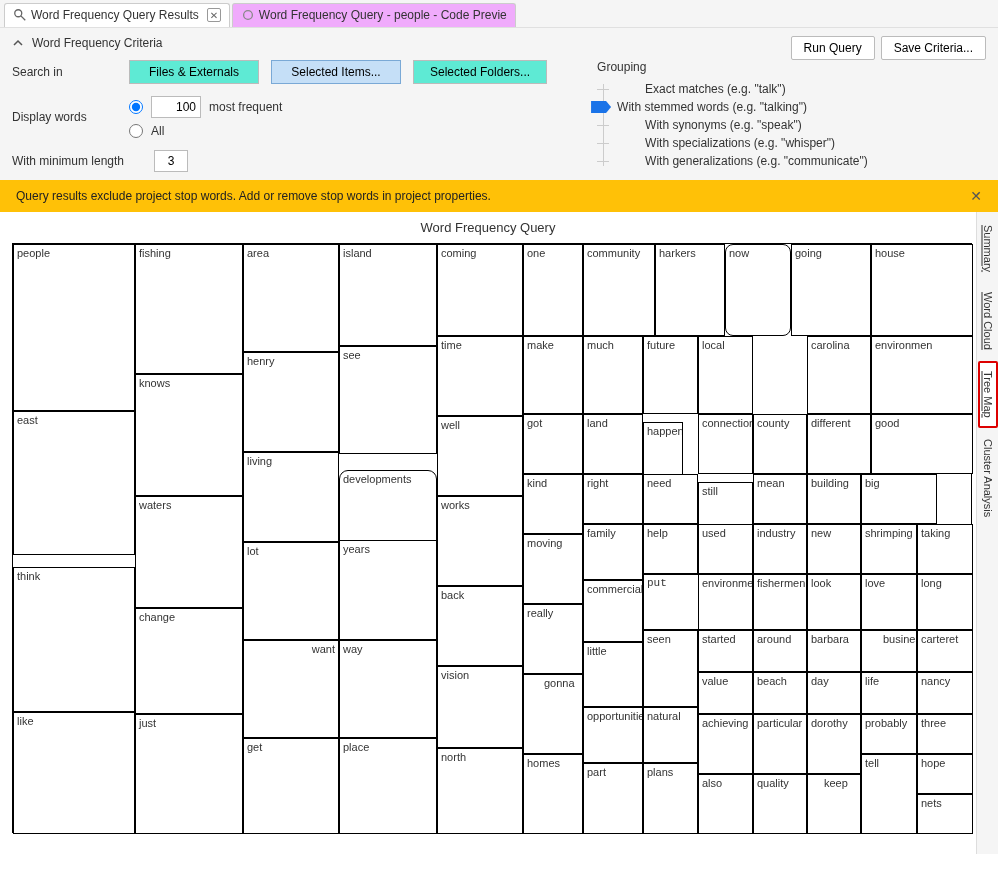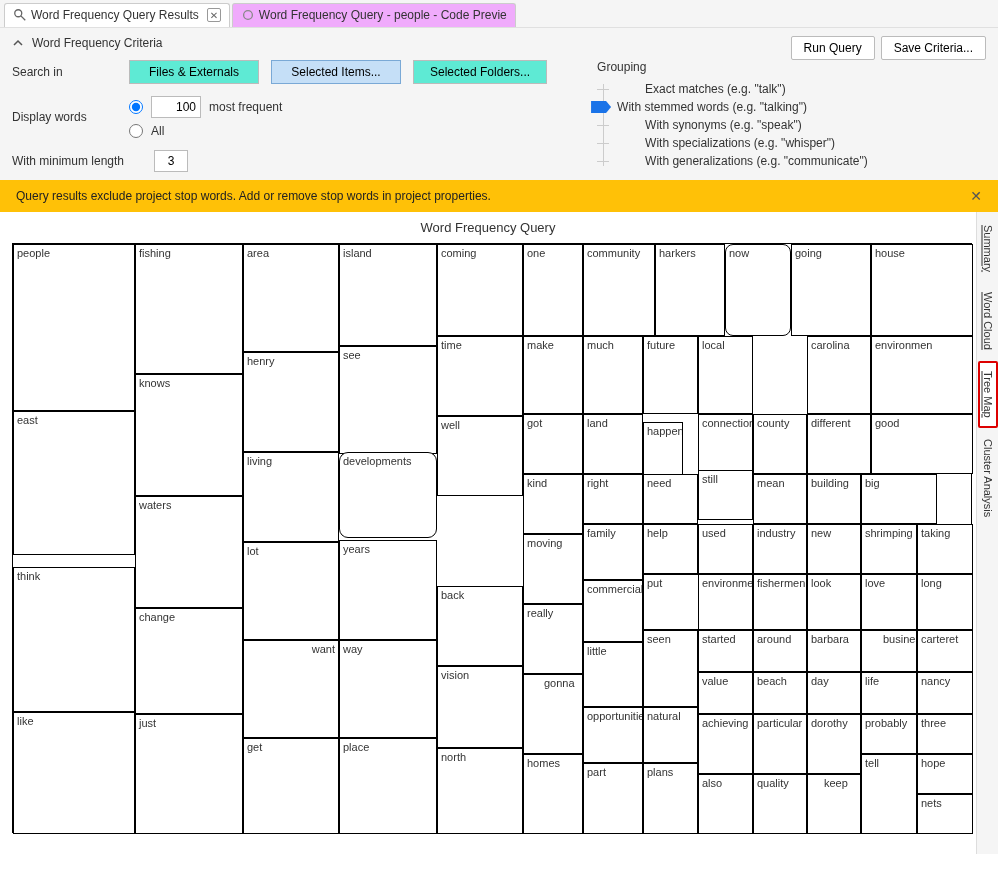--- a/index.html
+++ b/index.html
@@ -154,27 +154,28 @@
         <div class="cell" style="left: 122px; top: 364px; width: 108px; height: 106px;">change</div>
         <div class="cell" style="left: 122px; top: 470px; width: 108px; height: 120px;">just</div>
         <div class="cell" style="left: 230px; top: 0px; width: 96px; height: 108px;">area</div>
         <div class="cell" style="left: 230px; top: 108px; width: 96px; height: 100px;">henry</div>
         <div class="cell" style="left: 230px; top: 208px; width: 96px; height: 90px;">living</div>
         <div class="cell" style="left: 230px; top: 298px; width: 96px; height: 98px;">lot</div>
         <div class="cell" style="left: 230px; top: 396px; width: 96px; height: 98px; text-align: right;">want</div>
         <div class="cell" style="left: 230px; top: 494px; width: 96px; height: 96px;">get</div>
         <div class="cell" style="left: 326px; top: 0px; width: 98px; height: 102px;">island</div>
         <div class="cell" style="left: 326px; top: 102px; width: 98px; height: 108px;">see</div>
-        <div class="cell" style="left: 326px; top: 208px; width: 98px; height: 86px; border-radius: 9px;">developments</div>
+        <div class="cell" style="left: 326px; top: 226px; width: 98px; height: 86px; border-radius: 9px;">developments</div>
         <div class="cell" style="left: 326px; top: 296px; width: 98px; height: 100px;">years</div>
         <div class="cell" style="left: 326px; top: 396px; width: 98px; height: 98px;">way</div>
         <div class="cell" style="left: 326px; top: 494px; width: 98px; height: 96px;">place</div>
         <div class="cell" style="left: 424px; top: 0px; width: 86px; height: 92px;">coming</div>
         <div class="cell" style="left: 424px; top: 92px; width: 86px; height: 80px;">time</div>
         <div class="cell" style="left: 424px; top: 172px; width: 86px; height: 80px;">well</div>
+        <div class="cell" style="left: 424px; top: 252px; width: 86px; height: 90px;">works</div>
         <div class="cell" style="left: 424px; top: 342px; width: 86px; height: 80px;">back</div>
         <div class="cell" style="left: 424px; top: 422px; width: 86px; height: 82px;">vision</div>
         <div class="cell" style="left: 424px; top: 504px; width: 86px; height: 86px;">north</div>
         <div class="cell" style="left: 510px; top: 92px; width: 60px; height: 78px;">make</div>
         <div class="cell" style="left: 510px; top: 170px; width: 60px; height: 60px;">got</div>
         <div class="cell" style="left: 510px; top: 230px; width: 60px; height: 60px;">kind</div>
         <div class="cell" style="left: 510px; top: 290px; width: 60px; height: 70px;">moving</div>
         <div class="cell" style="left: 510px; top: 360px; width: 60px; height: 70px;">really</div>
         <div class="cell" style="left: 510px; top: 430px; width: 60px; height: 80px; padding-left: 20px;">gonna</div>
         <div class="cell" style="left: 510px; top: 510px; width: 60px; height: 80px;">homes</div>
@@ -185,28 +186,28 @@
         <div class="cell" style="left: 570px; top: 280px; width: 60px; height: 56px;">family</div>
         <div class="cell" style="left: 570px; top: 398px; width: 60px; height: 65px;">little</div>
         <div class="cell" style="left: 570px; top: 336px; width: 60px; height: 62px;">commercial</div>
         <div class="cell" style="left: 570px; top: 463px; width: 60px; height: 56px;">opportunities</div>
         <div class="cell" style="left: 570px; top: 519px; width: 60px; height: 71px;">part</div>
         <div class="cell" style="left: 570px; top: 0px; width: 72px; height: 92px;">community</div>
         <div class="cell" style="left: 630px; top: 92px; width: 55px; height: 78px;">future</div>
         <div class="cell" style="left: 630px; top: 170px; width: 40px; height: 60px; margin-top: 8px;">happen</div>
         <div class="cell" style="left: 630px; top: 230px; width: 55px; height: 50px;">need</div>
         <div class="cell" style="left: 630px; top: 280px; width: 55px; height: 50px;">help</div>
-        <div class="cell" style="left: 630px; top: 330px; width: 65px; height: 56px;">put</div>
+        <div class="cell" style="left: 630px; top: 330px; width: 65px; height: 56px; font-family: Liberation Mono, monospace;">put</div>
         <div class="cell" style="left: 630px; top: 386px; width: 55px; height: 77px;">seen</div>
         <div class="cell" style="left: 630px; top: 463px; width: 55px; height: 56px;">natural</div>
         <div class="cell" style="left: 630px; top: 519px; width: 55px; height: 71px;">plans</div>
         <div class="cell" style="left: 642px; top: 0px; width: 70px; height: 92px;">harkers</div>
         <div class="cell" style="left: 685px; top: 92px; width: 55px; height: 78px;">local</div>
         <div class="cell" style="left: 685px; top: 170px; width: 55px; height: 60px;">connection</div>
-        <div class="cell" style="left: 685px; top: 226px; width: 55px; height: 50px;">still</div>
+        <div class="cell" style="left: 685px; top: 238px; width: 55px; height: 50px;">still</div>
         <div class="cell" style="left: 685px; top: 280px; width: 55px; height: 50px;">used</div>
         <div class="cell" style="left: 685px; top: 330px; width: 55px; height: 56px;">environment</div>
         <div class="cell" style="left: 685px; top: 386px; width: 55px; height: 42px;">started</div>
         <div class="cell" style="left: 685px; top: 428px; width: 55px; height: 42px;">value</div>
         <div class="cell" style="left: 685px; top: 470px; width: 55px; height: 60px;">achieving</div>
         <div class="cell" style="left: 685px; top: 530px; width: 55px; height: 60px;">also</div>
         <div class="cell" style="left: 712px; top: 0px; width: 66px; height: 92px; border-radius: 8px;">now</div>
         <div class="cell" style="left: 740px; top: 170px; width: 54px; height: 60px;">county</div>
         <div class="cell" style="left: 740px; top: 230px; width: 54px; height: 50px;">mean</div>
         <div class="cell" style="left: 740px; top: 280px; width: 54px; height: 50px;">industry</div>

